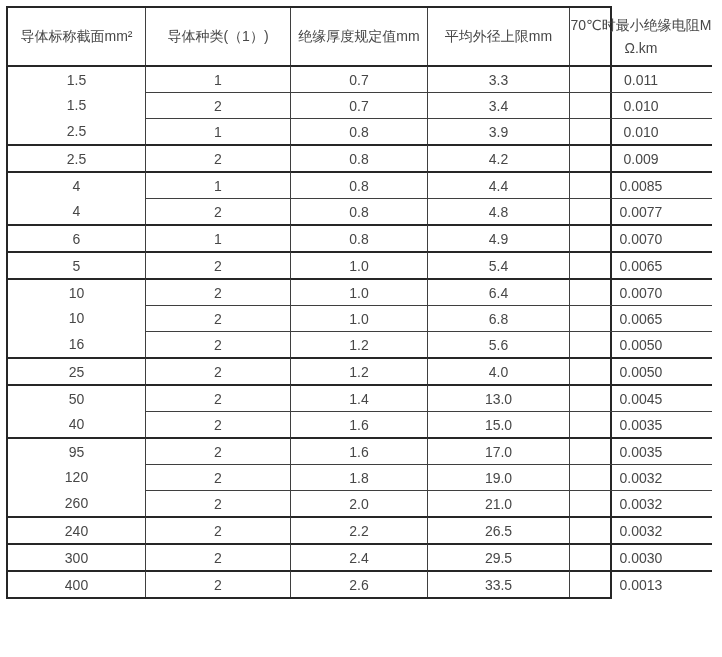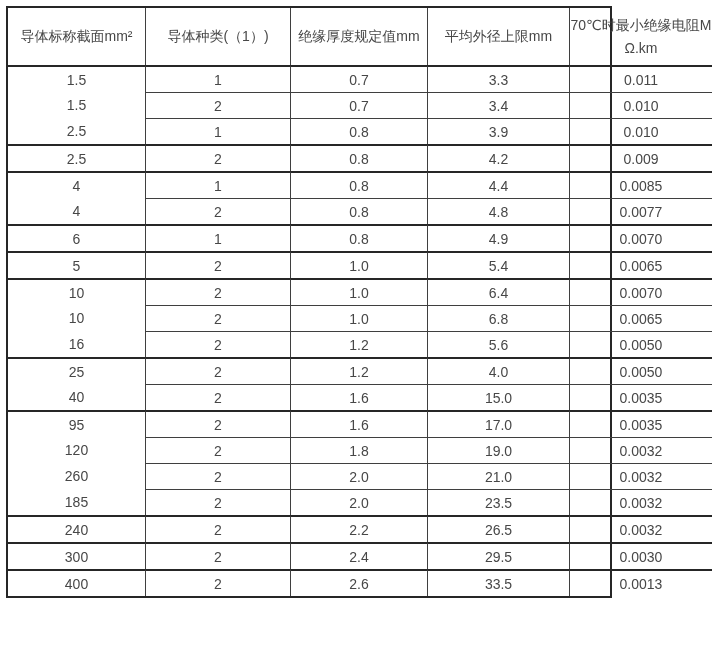--- a/index.html
+++ b/index.html
@@ -185,20 +185,27 @@
             <td>5.6</td>
             <td>0.0050</td>
           </tr>
           <tr class="gstart">
             <td>25</td>
             <td>2</td>
             <td>1.2</td>
             <td>4.0</td>
             <td>0.0050</td>
           </tr>
+          <tr class="gstart">
+            <td>50</td>
+            <td>2</td>
+            <td>1.4</td>
+            <td>13.0</td>
+            <td>0.0045</td>
+          </tr>
           <tr class="cont">
             <td>40</td>
             <td>2</td>
             <td>1.6</td>
             <td>15.0</td>
             <td>0.0035</td>
           </tr>
           <tr class="gstart">
             <td>95</td>
             <td>2</td>
@@ -211,27 +218,20 @@
             <td>2</td>
             <td>1.8</td>
             <td>19.0</td>
             <td>0.0032</td>
           </tr>
           <tr class="cont">
             <td>260</td>
             <td>2</td>
             <td>2.0</td>
             <td>21.0</td>
-            <td>0.0032</td>
-          </tr>
-          <tr class="cont">
-            <td>185</td>
-            <td>2</td>
-            <td>2.0</td>
-            <td>23.5</td>
             <td>0.0032</td>
           </tr>
           <tr class="gstart">
             <td>240</td>
             <td>2</td>
             <td>2.2</td>
             <td>26.5</td>
             <td>0.0032</td>
           </tr>
           <tr class="gstart">

